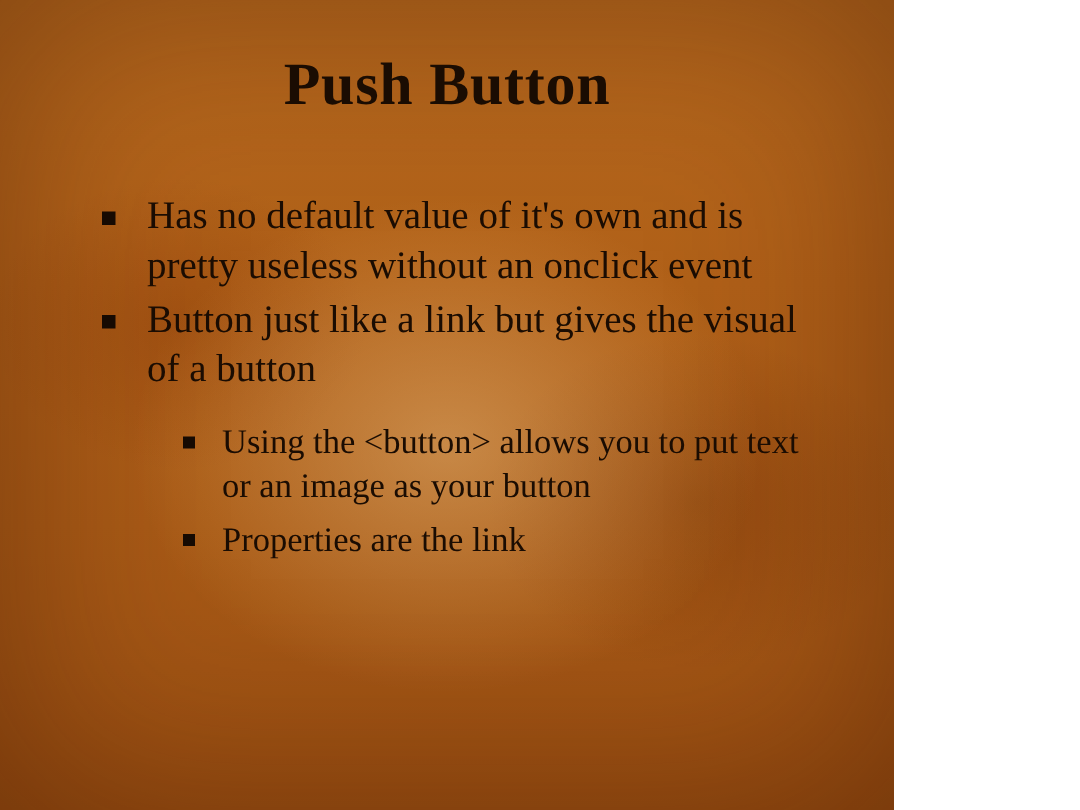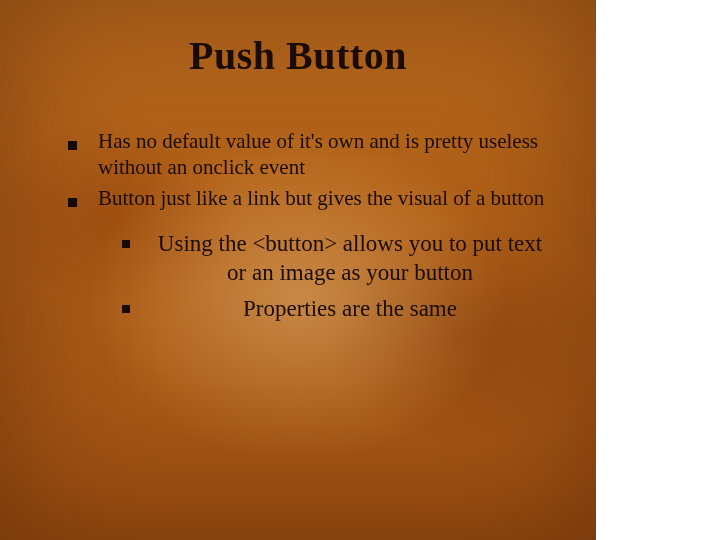--- a/index.html
+++ b/index.html
@@ -40,38 +40,37 @@
   }
   ul.bullets {
     list-style: none;
     margin: 0;
     padding: 0;
   }
   ul.bullets > li {
     position: relative;
     padding-left: 34px;
     margin-bottom: 4px;
-    font-size: 21px;
+    font-size: 26px;
     line-height: 1.25;
     font-family: Liberation Serif, serif;
   }
   ul.bullets > li::before {
     content: "";
     position: absolute;
     left: 4px;
     top: 13px;
     width: 9px;
     height: 9px;
     background: #160a02;
   }
   ul.sub {
     list-style: none;
     margin: 18px 0 0 0;
     padding: 0 0 0 54px;
-    text-align: center;
   }
   ul.sub > li {
     position: relative;
     padding-left: 30px;
     margin-bottom: 6px;
     font-size: 23px;
     line-height: 1.28;
   }
   ul.sub > li::before {
     content: "";
@@ -90,17 +89,17 @@
 
   <div class="title">Push Button</div>
 
   <div class="content">
     <ul class="bullets">
       <li>Has no default value of it's own and is pretty useless without an onclick event</li>
       <li>Button just like a link but gives the visual of a button</li>
     </ul>
     <ul class="sub">
       <li>Using the &lt;button&gt; allows you to put text or an image as your button</li>
-      <li>Properties are the same</li>
+      <li>Properties are the link</li>
     </ul>
   </div>
 
 </div>
 
 </body></html>

